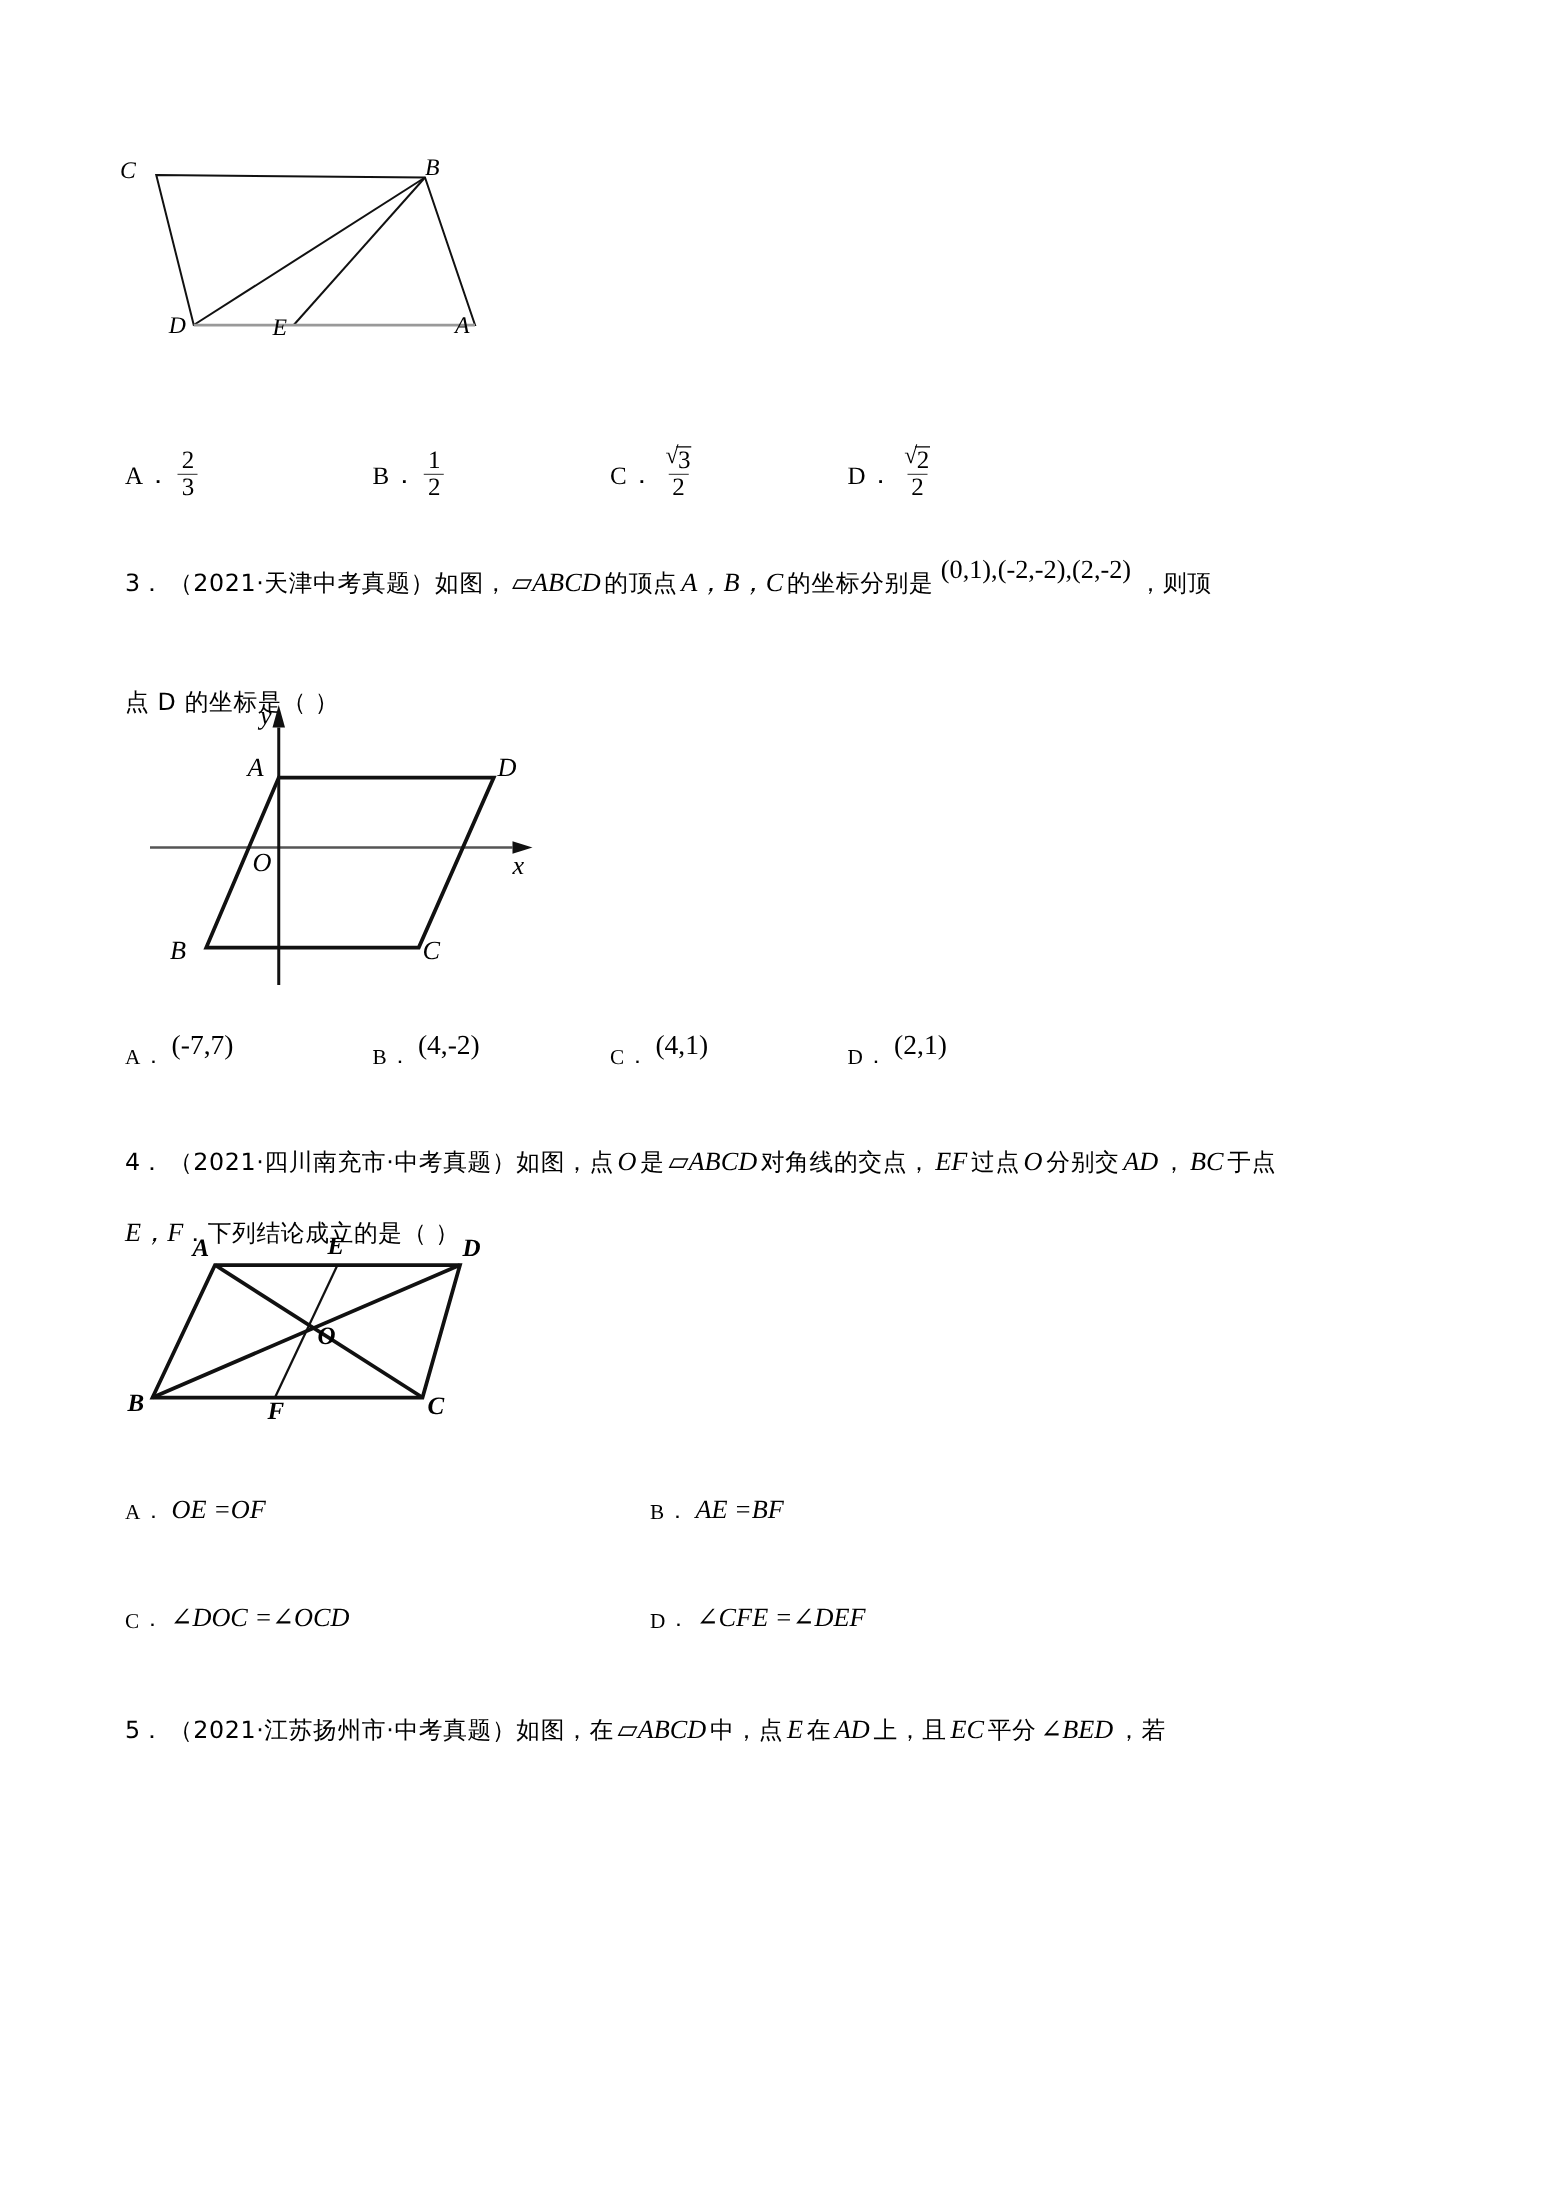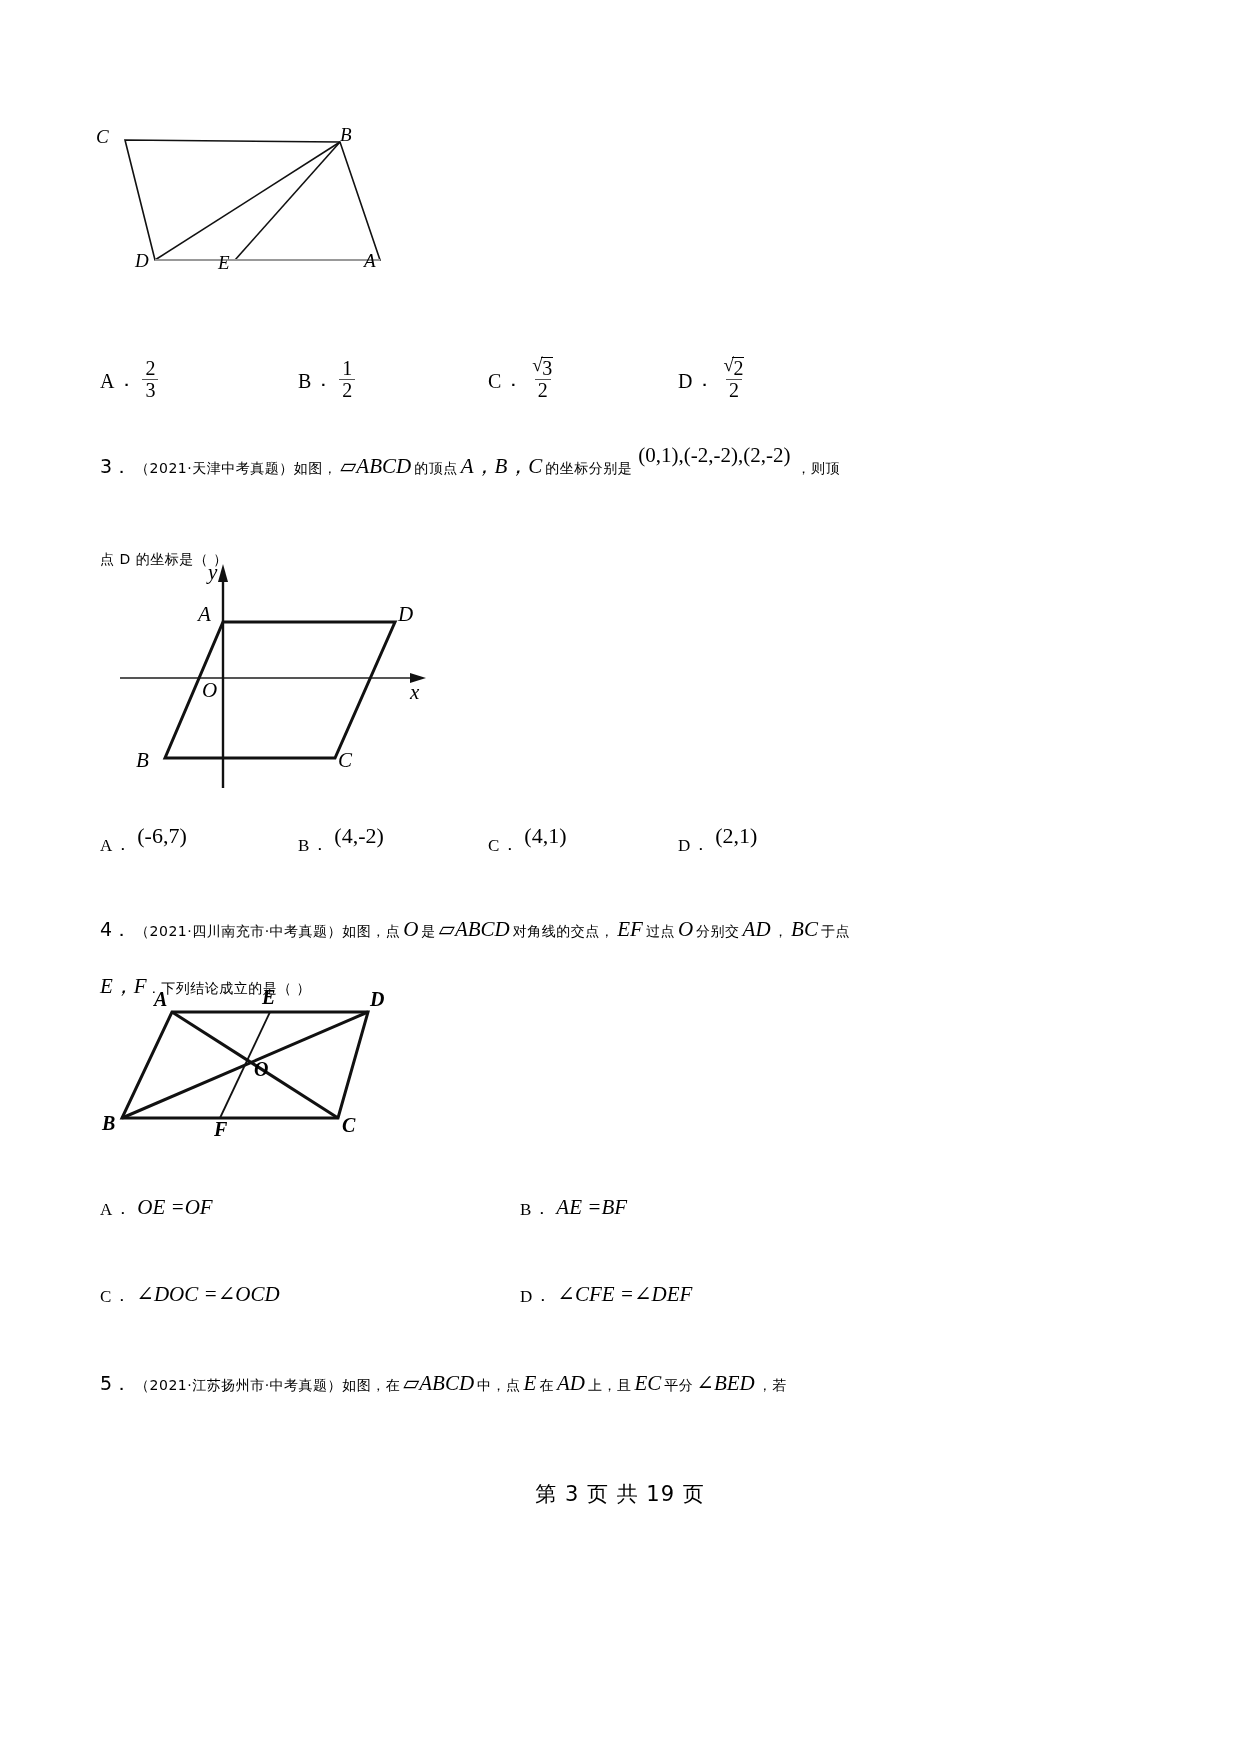--- a/index.html
+++ b/index.html
@@ -20,21 +20,21 @@
   .page {
     position: absolute;
     left: 0; top: 0;
     width: 1240px;
     height: 1754px;
   }
 
   
   .cn {
     font-family: "DejaVu Sans", "Liberation Sans", sans-serif;
-    font-size: 14px;
+    font-size: 19px;
     letter-spacing: 0.5px;
   }
   .mathi {
     font-family: "Liberation Serif", "DejaVu Serif", serif;
     font-style: italic;
     font-size: 21px;
   }
   .qnum {
     font-family: "DejaVu Sans", "Liberation Sans", sans-serif;
     font-size: 19px;
@@ -235,21 +235,21 @@
     <span class="flabel" style="position:absolute; left:88px; top:42px; font-size:21px;">A</span>
     <span class="flabel" style="position:absolute; left:288px; top:42px; font-size:21px;">D</span>
     <span class="flabel" style="position:absolute; left:26px; top:188px; font-size:21px;">B</span>
     <span class="flabel" style="position:absolute; left:228px; top:188px; font-size:21px;">C</span>
   </div>
 
   <div class="opt-row" style="left:100px; top:830px;">
     <div class="opt" style="width:198px;">
       <span class="opt-letter" style="font-size:17px;">A</span>
       <span class="opt-dot" style="font-size:17px;">．</span>
-      <span class="paren-big" style="position:relative; top:-7px;">(-6,7)</span>
+      <span class="paren-big" style="position:relative; top:-7px;">(-7,7)</span>
     </div>
     <div class="opt" style="width:190px;">
       <span class="opt-letter" style="font-size:17px;">B</span>
       <span class="opt-dot" style="font-size:17px;">．</span>
       <span class="paren-big" style="position:relative; top:-7px;font-family:Liberation Serif, serif;">(4,-2)</span>
     </div>
     <div class="opt" style="width:190px;">
       <span class="opt-letter" style="font-size:17px;">C</span>
       <span class="opt-dot" style="font-size:17px;">．</span>
       <span class="paren-big" style="position:relative; top:-7px;">(4,1)</span>
@@ -311,15 +311,14 @@
       <span class="opt-letter" style="font-size:17px;">D</span>
       <span class="opt-dot" style="font-size:17px;">．</span>
       <span class="mathi">∠CFE =∠DEF</span>
     </div>
   </div>
 
   <div class="qline" style="left:100px; top:1372px;">
     <span class="qnum">5</span><span class="qnum">．</span><span class="cn" style="padding-left:4px;">（2021·江苏扬州市·中考真题）</span><span class="cn">如图，在</span><span class="mathi" style="padding:0 3px;">▱ABCD</span><span class="cn">中，点</span><span class="mathi" style="padding:0 3px;">E</span><span class="cn">在</span><span class="mathi" style="padding:0 3px;">AD</span><span class="cn">上，且</span><span class="mathi" style="padding:0 3px;">EC</span><span class="cn">平分</span><span class="mathi" style="padding:0 3px;">∠BED</span><span class="cn">，若</span>
   </div>
 
-  <div class="footer">第 3 页 共 19 页</div>
 
 </div>
 
 </body></html>

